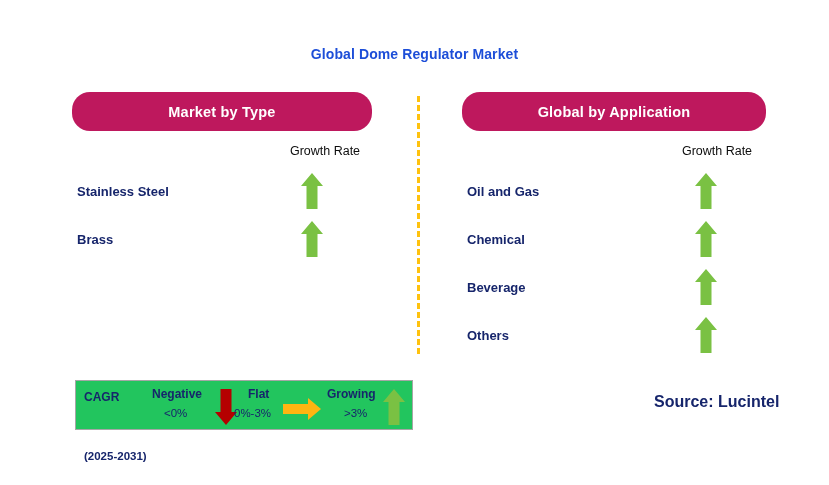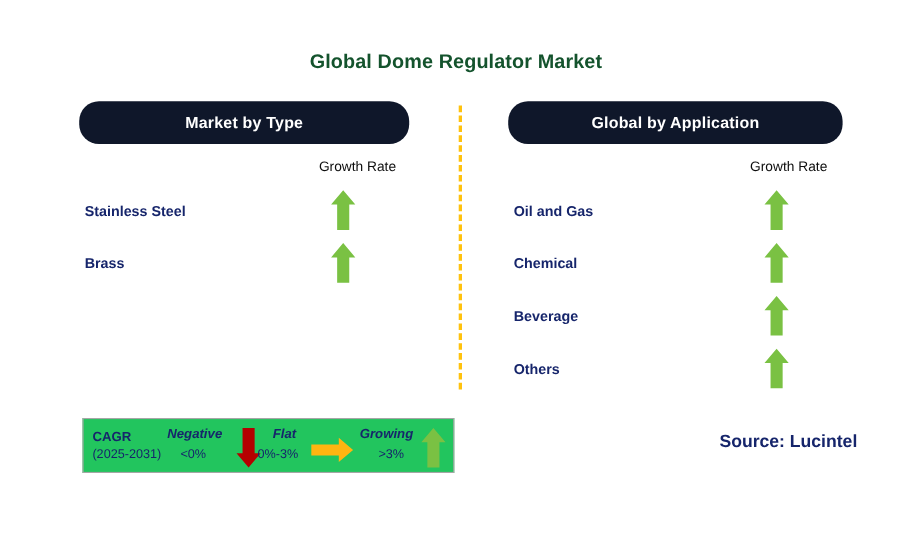--- a/index.html
+++ b/index.html
@@ -22,37 +22,37 @@
     background: #ffffff;
   }
 
   
   .page-title {
     position: absolute;
     left: 0;
     top: 46px;
     width: 829px;
     text-align: center;
-    font-size: 18px;
-    font-weight: bold;
-    color: #14532d;
+    font-size: 14px;
+    font-weight: bold;
+    color: #1d4ed8;
     letter-spacing: 0.1px;
   }
 
   
   .panel {
     position: absolute;
     top: 92px;
   }
   .panel.left  { left: 72px;  width: 300px; }
   .panel.right { left: 462px; width: 304px; }
 
   .panel-header {
     height: 39px;
-    background: #0f172a;
+    background: #be185d;
     color: #ffffff;
     font-size: 14.5px;
     font-weight: bold;
     display: flex;
     align-items: center;
     justify-content: center;
     letter-spacing: 0.2px;
     border-radius: 18px;
   }
 
@@ -141,28 +141,28 @@
   .cagr-block {
     position: absolute;
     left: 8px;
     top: 8px;
     color: #16256b;
     font-size: 12px;
     font-weight: bold;
     line-height: 16px;
   }
   .cagr-years {
-    font-weight: normal;
+    font-weight: bold;
     font-size: 11.5px;
+    margin-top: 43px;
   }
   .legend-item-title {
     position: absolute;
     font-size: 12px;
     font-weight: bold;
-    font-style: italic;
     color: #16256b;
     white-space: nowrap;
   }
   .legend-item-value {
     position: absolute;
     font-size: 11.5px;
     color: #16256b;
     white-space: nowrap;
   }
   .legend-arrow-slot {

